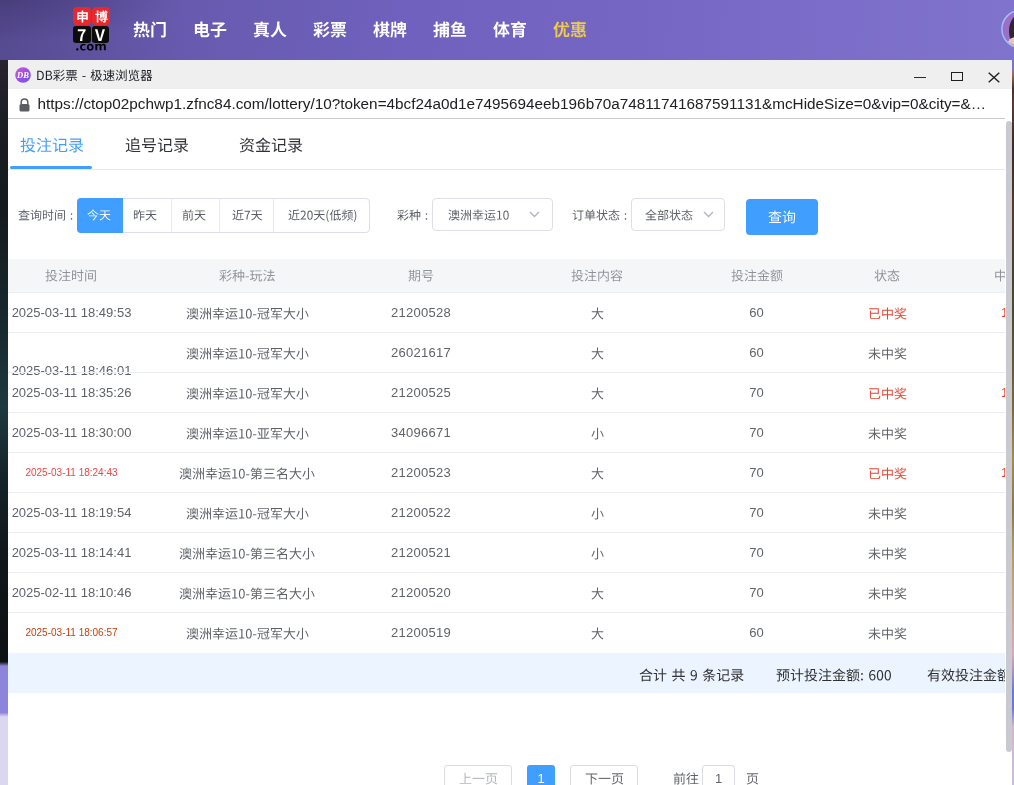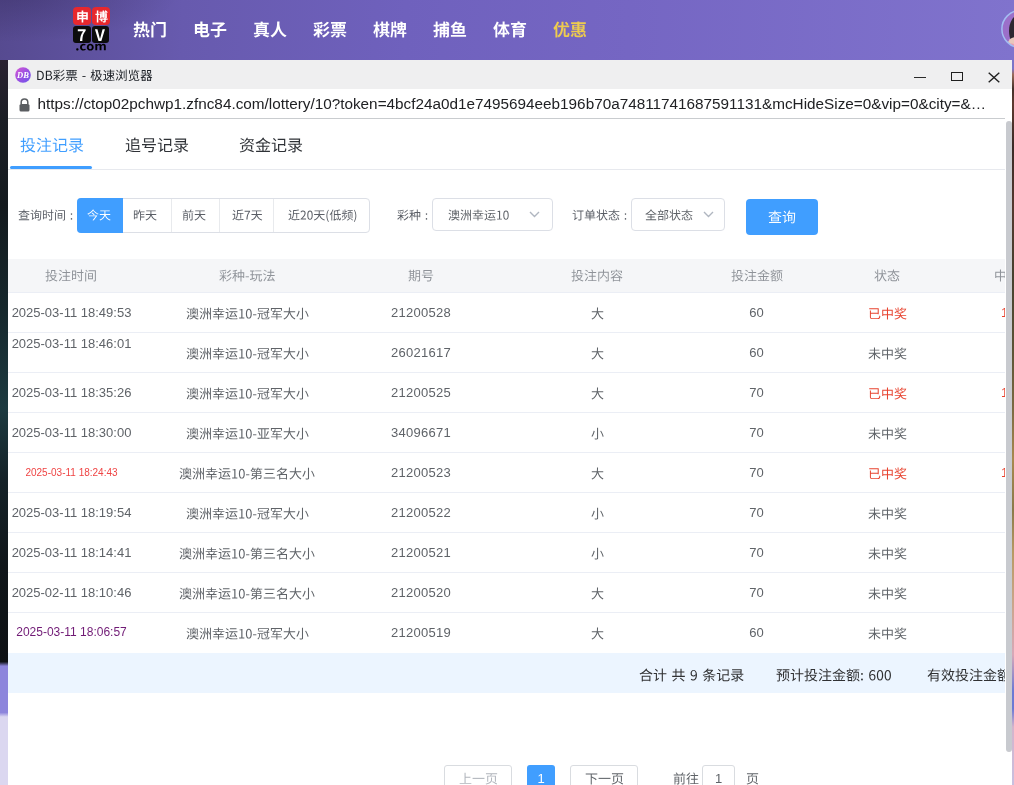--- a/index.html
+++ b/index.html
@@ -452,21 +452,21 @@
 <div style="position:absolute;left:756.5px;top:312.5px;transform:translate(-50%,-50%);font-size:13.0px;line-height:15.3px;color:#5f6368;white-space:pre;">60</div>
 <div style="position:absolute;left:867.5px;top:306.0px">
     <svg width="39.0" height="15.0" viewBox="0 0 39.0 15.0" style="display:block;overflow:visible" fill="#e8432f">
       <use href="#gr5df2" transform="matrix(0.0130,0,0,-0.0130,0.00,12.44)"></use>
       <use href="#gr4e2d" transform="matrix(0.0130,0,0,-0.0130,13.00,12.44)"></use>
       <use href="#gr5956" transform="matrix(0.0130,0,0,-0.0130,26.00,12.44)"></use>
     </svg>
   </div>
 <div style="position:absolute;left:1001.0px;top:312.5px;transform:translateY(-50%);font-size:13.0px;line-height:15.3px;color:#e8432f;white-space:pre;">132.30</div>
 <div style="position:absolute;left:8.0px;top:332.0px;width:998.0px;height:1.0px;background:#ebeef5"></div>
-<div style="position:absolute;left:71.5px;top:344px;transform:translate(-50%,-50%);font-size:13.0px;line-height:15.3px;color:#5f6368;white-space:pre;">2025-03-11 18:46:01</div>
+<div style="position:absolute;left:71.5px;top:371px;transform:translate(-50%,-50%);font-size:13.0px;line-height:15.3px;color:#5f6368;white-space:pre;">2025-03-11 18:46:01</div>
 <div style="position:absolute;left:185.5px;top:346.0px">
     <svg width="122.9" height="15.0" viewBox="0 0 122.9 15.0" style="display:block;overflow:visible" fill="#5f6368">
       <use href="#gr6fb3" transform="matrix(0.0130,0,0,-0.0130,0.00,12.44)"></use>
       <use href="#gr6d32" transform="matrix(0.0130,0,0,-0.0130,13.00,12.44)"></use>
       <use href="#gr5e78" transform="matrix(0.0130,0,0,-0.0130,26.00,12.44)"></use>
       <use href="#gr8fd0" transform="matrix(0.0130,0,0,-0.0130,39.00,12.44)"></use>
       <use href="#gr31" transform="matrix(0.0130,0,0,-0.0130,52.00,12.44)"></use>
       <use href="#gr30" transform="matrix(0.0130,0,0,-0.0130,59.22,12.44)"></use>
       <use href="#gr2d" transform="matrix(0.0130,0,0,-0.0130,66.43,12.44)"></use>
       <use href="#gr51a0" transform="matrix(0.0130,0,0,-0.0130,70.94,12.44)"></use>
@@ -674,21 +674,21 @@
   </div>
 <div style="position:absolute;left:756.5px;top:592.5px;transform:translate(-50%,-50%);font-size:13.0px;line-height:15.3px;color:#5f6368;white-space:pre;">70</div>
 <div style="position:absolute;left:867.5px;top:586.0px">
     <svg width="39.0" height="15.0" viewBox="0 0 39.0 15.0" style="display:block;overflow:visible" fill="#5f6368">
       <use href="#gr672a" transform="matrix(0.0130,0,0,-0.0130,0.00,12.44)"></use>
       <use href="#gr4e2d" transform="matrix(0.0130,0,0,-0.0130,13.00,12.44)"></use>
       <use href="#gr5956" transform="matrix(0.0130,0,0,-0.0130,26.00,12.44)"></use>
     </svg>
   </div>
 <div style="position:absolute;left:8.0px;top:612.0px;width:998.0px;height:1.0px;background:#ebeef5"></div>
-<div style="position:absolute;left:71.5px;top:632.5px;transform:translate(-50%,-50%);font-size:12px;line-height:15.3px;color:#701a75;white-space:pre;">2025-03-11 18:06:57</div>
+<div style="position:absolute;left:71.5px;top:632.5px;transform:translate(-50%,-50%);font-size:10px;line-height:15.3px;color:#c2410c;white-space:pre;">2025-03-11 18:06:57</div>
 <div style="position:absolute;left:185.5px;top:626.0px">
     <svg width="122.9" height="15.0" viewBox="0 0 122.9 15.0" style="display:block;overflow:visible" fill="#5f6368">
       <use href="#gr6fb3" transform="matrix(0.0130,0,0,-0.0130,0.00,12.44)"></use>
       <use href="#gr6d32" transform="matrix(0.0130,0,0,-0.0130,13.00,12.44)"></use>
       <use href="#gr5e78" transform="matrix(0.0130,0,0,-0.0130,26.00,12.44)"></use>
       <use href="#gr8fd0" transform="matrix(0.0130,0,0,-0.0130,39.00,12.44)"></use>
       <use href="#gr31" transform="matrix(0.0130,0,0,-0.0130,52.00,12.44)"></use>
       <use href="#gr30" transform="matrix(0.0130,0,0,-0.0130,59.22,12.44)"></use>
       <use href="#gr2d" transform="matrix(0.0130,0,0,-0.0130,66.43,12.44)"></use>
       <use href="#gr51a0" transform="matrix(0.0130,0,0,-0.0130,70.94,12.44)"></use>

